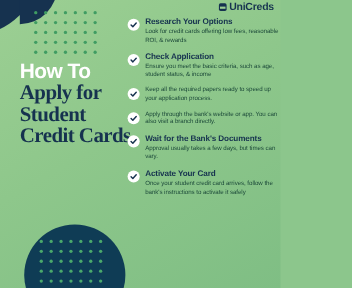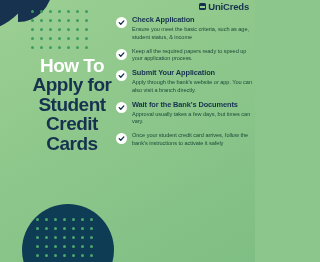--- a/index.html
+++ b/index.html
@@ -48,24 +48,24 @@
     content:"";position:absolute;left:1px;top:2.5px;width:5px;height:2px;background:#9ccf93;
   }
   .logo-text{
     font-size:9.5px;font-weight:bold;color:#16324f;letter-spacing:-0.2px;
     white-space:nowrap;
   }
 
   
   .headline{
     position:absolute;left:18px;top:56px;width:108px;
-    font-size:19px;line-height:1.02;font-weight:bold;letter-spacing:-0.5px;text-align:center;
+    font-size:19px;line-height:1.02;font-weight:bold;letter-spacing:-0.5px;
   }
   .headline .l1{color:#ffffff;display:block;}
-  .headline .l2{color:#16324f;display:block;}
+  .headline .l2{color:#16324f;display:block;font-family:Liberation Serif, serif;}
 
   
   .steps{
     position:absolute;left:116px;top:16px;width:139px;
   }
   .step{display:flex;gap:5px;margin-bottom:6.5px;}
   .check{
     flex:0 0 auto;width:11px;height:11px;border-radius:50%;background:#ffffff;
     display:flex;align-items:center;justify-content:center;margin-top:1px;
   }
@@ -174,20 +174,31 @@
   </div>
 
   <div class="steps" id="steps">
       <div class="step">
         <span class="check">
           <svg viewBox="0 0 24 24" aria-hidden="true">
             <path d="M4 12.5l5.5 5.5L20 6.5" fill="none" stroke="#16324f" stroke-width="4.5" stroke-linecap="round" stroke-linejoin="round"></path>
           </svg>
         </span>
         <div class="step-body">
+          <div class="step-title">Research Your Options</div>
+          <div class="step-desc">Look for credit cards offering low fees, reasonable ROI, &amp; rewards</div>
+        </div>
+      </div>
+      <div class="step">
+        <span class="check">
+          <svg viewBox="0 0 24 24" aria-hidden="true">
+            <path d="M4 12.5l5.5 5.5L20 6.5" fill="none" stroke="#16324f" stroke-width="4.5" stroke-linecap="round" stroke-linejoin="round"></path>
+          </svg>
+        </span>
+        <div class="step-body">
           <div class="step-title">Check Application</div>
           <div class="step-desc">Ensure you meet the basic criteria, such as age, student status, &amp; income</div>
         </div>
       </div>
       <div class="step">
         <span class="check">
           <svg viewBox="0 0 24 24" aria-hidden="true">
             <path d="M4 12.5l5.5 5.5L20 6.5" fill="none" stroke="#16324f" stroke-width="4.5" stroke-linecap="round" stroke-linejoin="round"></path>
           </svg>
         </span>
@@ -195,21 +206,20 @@
           <div class="step-desc">Keep all the required papers ready to speed up your application process.</div>
         </div>
       </div>
       <div class="step">
         <span class="check">
           <svg viewBox="0 0 24 24" aria-hidden="true">
             <path d="M4 12.5l5.5 5.5L20 6.5" fill="none" stroke="#16324f" stroke-width="4.5" stroke-linecap="round" stroke-linejoin="round"></path>
           </svg>
         </span>
         <div class="step-body">
-          <div class="step-title">Submit Your Application</div>
           <div class="step-desc">Apply through the bank's website or app. You can also visit a branch directly.</div>
         </div>
       </div>
       <div class="step">
         <span class="check">
           <svg viewBox="0 0 24 24" aria-hidden="true">
             <path d="M4 12.5l5.5 5.5L20 6.5" fill="none" stroke="#16324f" stroke-width="4.5" stroke-linecap="round" stroke-linejoin="round"></path>
           </svg>
         </span>
         <div class="step-body">
@@ -217,18 +227,19 @@
           <div class="step-desc">Approval usually takes a few days, but times can vary.</div>
         </div>
       </div>
       <div class="step">
         <span class="check">
           <svg viewBox="0 0 24 24" aria-hidden="true">
             <path d="M4 12.5l5.5 5.5L20 6.5" fill="none" stroke="#16324f" stroke-width="4.5" stroke-linecap="round" stroke-linejoin="round"></path>
           </svg>
         </span>
         <div class="step-body">
+          <div class="step-title">Activate Your Card</div>
           <div class="step-desc">Once your student credit card arrives, follow the bank's instructions to activate it safely</div>
         </div>
       </div>
     </div>
 
 </div>
 
 </body></html>

